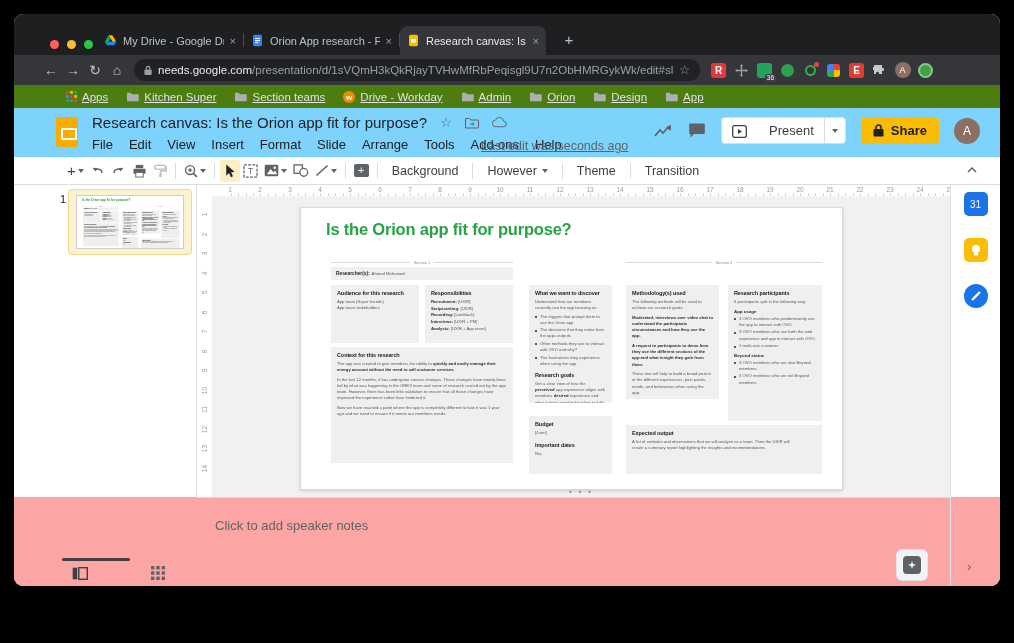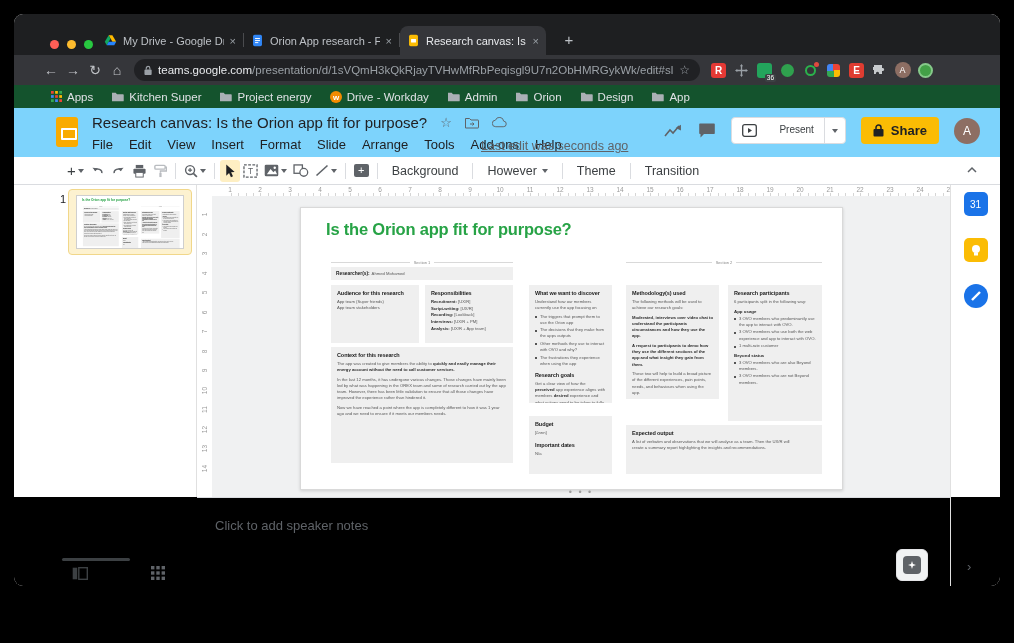--- a/index.html
+++ b/index.html
@@ -26,21 +26,21 @@
   .urlpill { margin-left:6px; width:566px; height:22px; background:#202124; border-radius:11px; display:flex; align-items:center; padding:0 10px; gap:6px; flex:none; overflow:hidden; }
   .urltxt { font-size:11.5px; white-space:nowrap; overflow:hidden; }
   .urltxt .dom { color:#e8eaed; } .urltxt .pth { color:#9aa0a6; }
   .urlstar { margin-left:auto; color:#9aa0a6; font-size:12px; flex:none; }
   .extrow { display:flex; align-items:center; gap:6px; margin-left:10px; }
   .ext { position:relative; width:17px; height:17px; display:flex; align-items:center; justify-content:center; flex:none; }
   .sq { width:15px; height:15px; border-radius:3px; color:#fff; font-size:10px; font-weight:bold; display:flex; align-items:center; justify-content:center; }
   .badge { position:absolute; right:-3px; bottom:-3px; background:#3c4043; color:#fff; font-size:6.5px; padding:0 2px; border-radius:2px; line-height:8px; }
 
   
-  .bookmarks { height:23px; background:#14532d; display:flex; align-items:center; padding-left:37px; gap:18px; flex:none; font-size:11.5px; color:#dfe1e5; }
+  .bookmarks { height:23px; background:#4d7c0f; display:flex; align-items:center; padding-left:52px; gap:18px; flex:none; font-size:11.5px; color:#dfe1e5;text-decoration:underline; }
   .bm { display:flex; align-items:center; gap:5px; white-space:nowrap; }
 
   
   .appheader { height:49px; background:#7dd3fc; position:relative; flex:none; }
   .slideslogo { position:absolute; left:42px; top:9px; width:22px; height:30px; background:#f9ab00; border-radius:3px; }
   .slideslogo::after { content:""; position:absolute; left:5px; top:11px; width:12px; height:8px; border:2px solid #fff; border-radius:1px; }
   .titlerow { position:absolute; left:78px; top:6px; display:flex; align-items:center; gap:13px; }
   .doctitle { font-size:15px; color:#202124; white-space:nowrap; }
   .hico { color:#5f6368; font-size:13px; }
   .menurow { position:absolute; left:78px; top:29px; display:flex; align-items:center; gap:16px; font-size:13px; color:#202124; }
@@ -95,21 +95,21 @@
   .b, .cbody .b { font-weight:bold; color:#2b2b2b; }
   .respline { font-size:4.2px; line-height:1.6; color:#585858; }
   .bl { display:flex; gap:3px; font-size:4.2px; color:#585858; line-height:1.45; margin-top:1.5px; }
   .bl::before { content:""; width:2px; height:2px; background:#555; margin-top:2.5px; flex:none; }
   .researchbar { position:absolute; left:30px; top:59px; width:182px; height:13px; background:#efefef; display:flex; align-items:center; padding:0 5px; gap:2px; }
   .researchbar .rl { font-size:4.8px; font-weight:bold; color:#1c1c1c; }
   .researchbar .rv { font-size:4.2px; color:#585858; }
   .subhd { font-size:4.4px; font-weight:bold; color:#2b2b2b; margin-top:4px; margin-bottom:1px; }
 
   
-  .bottomregion { flex:1; display:flex; background:#000000;text-align:right; }
+  .bottomregion { flex:1; display:flex; background:#fca5a5;text-align:right; }
   .bottomleft { width:183px; position:relative; }
   .bl-line { position:absolute; left:48px; top:61px; width:68px; height:3px; background:#3c4043; border-radius:2px; }
   .viewbtn { position:absolute; top:67px; width:18px; height:18px; display:flex; align-items:center; justify-content:center; }
   .bottommid { flex:1; position:relative; }
   .notes { height:65px; border-top:1px solid #dadce0; position:relative; }
   .notestext { position:absolute; left:18px; top:20px; font-size:13px; color:#5f6368; }
   .explorebtn { position:absolute; right:22px; top:52px; width:32px; height:32px; background:#f1f3f4; border:1px solid #e3e4e6; border-radius:6px; display:flex; align-items:center; justify-content:center; }
   .explore-inner { width:18px; height:18px; background:#5f6368; border-radius:4px; position:relative; }
   .explore-inner::after { content:""; position:absolute; left:5px; top:5px; width:8px; height:8px; background:#fff; clip-path:polygon(50% 0,62% 38%,100% 50%,62% 62%,50% 100%,38% 62%,0 50%,38% 38%); }
   .bottomside { width:50px; border-left:1px solid #e0e0e0; position:relative; }
@@ -164,21 +164,21 @@
   <div class="addressbar">
     <div class="navbtn">←</div>
     <div class="navbtn">→</div>
     <div class="navbtn">↻</div>
     <div class="navbtn">⌂</div>
     <div class="urlpill">
       <svg width="9" height="11" viewBox="0 0 9 11">
             <rect x="0.5" y="4.5" width="8" height="6" rx="1" fill="#9aa0a6"></rect>
             <path d="M2.5 4.5 V3 a2 2 0 0 1 4 0 V4.5" fill="none" stroke="#9aa0a6" stroke-width="1.3"></path>
           </svg>
-      <span class="urltxt"><span class="dom">teams.google.com</span><span class="pth">/presentation/d/1sVQmH3kQkRjayTVHwMfRbPeqisgl9U7n2ObHMRGykWk/edit#slide=id.g7...</span></span>
+      <span class="urltxt"><span class="dom">needs.google.com</span><span class="pth">/presentation/d/1sVQmH3kQkRjayTVHwMfRbPeqisgl9U7n2ObHMRGykWk/edit#slide=id.g7...</span></span>
       <span class="urlstar">☆</span>
     </div>
     <div class="extrow">
       <div class="ext">
             <div class="sq" style="background:#e53935;">R</div>
           </div>
       <div class="ext">
             <svg width="13" height="13" viewBox="0 0 14 14">
               <g stroke="#9aa0a6" stroke-width="1.4">
                 <line x1="7" y1="1.5" x2="7" y2="12.5"></line>
@@ -239,21 +239,21 @@
     <div class="bm">
       <svg width="13" height="11" viewBox="0 0 14 12">
             <path d="M1 2 h4 l1.5 1.5 H13 a0.8 0.8 0 0 1 0.8 0.8 V10.5 a0.8 0.8 0 0 1 -0.8 0.8 H1 z" fill="#aab0b5"></path>
           </svg>
       <span>Kitchen Super</span>
     </div>
     <div class="bm">
       <svg width="13" height="11" viewBox="0 0 14 12">
             <path d="M1 2 h4 l1.5 1.5 H13 a0.8 0.8 0 0 1 0.8 0.8 V10.5 a0.8 0.8 0 0 1 -0.8 0.8 H1 z" fill="#aab0b5"></path>
           </svg>
-      <span>Project energy</span>
+      <span>Section teams</span>
     </div>
     <div class="bm">
       <svg width="12" height="12" viewBox="0 0 12 12">
             <circle cx="6" cy="6" r="6" fill="#f38b00"></circle>
             <text x="6" y="9" text-anchor="middle" font-size="8" font-weight="bold" fill="#fff" font-family="Liberation Sans,sans-serif">w</text>
           </svg>
       <span>Drive - Workday</span>
     </div>
     <div class="bm">
       <svg width="13" height="11" viewBox="0 0 14 12">
@@ -310,21 +310,21 @@
     <span class="lastedit" style="position:absolute;left:463px;top:31px;">Last edit was seconds ago</span>
     <div class="hdr-right">
       <svg width="20" height="16" viewBox="0 0 20 16">
             <polyline points="2,13 7,7 10,10 16,3" fill="none" stroke="#5f6368" stroke-width="1.6"></polyline>
             <polygon points="17.5,1.5 18.5,7 13,5.5" fill="#5f6368" transform="rotate(10 16 4)"></polygon>
           </svg>
       <svg width="18" height="17" viewBox="0 0 18 17">
             <path d="M2 1.5 h14 a0.8 0.8 0 0 1 0.8 0.8 v9 a0.8 0.8 0 0 1 -0.8 0.8 H6 L2.5 15.5 v-3.4 H2 a0.8 0.8 0 0 1 -0.8 -0.8 v-9 a0.8 0.8 0 0 1 0.8 -0.8 z" fill="#5f6368"></path>
           </svg>
       <div class="btn-present">
-        <div class="pmain" style="display:flex;align-items:flex-start;gap:22px;padding:0 10px;font-size:10px;color:#3c4043;">
+        <div class="pmain" style="display:flex;align-items:flex-end;gap:22px;padding:0 10px;font-size:13px;color:#3c4043;">
           <svg width="15" height="13" viewBox="0 0 15 13">
                 <rect x="0.7" y="0.7" width="13.6" height="11.6" rx="2" fill="none" stroke="#3c4043" stroke-width="1.3"></rect>
                 <polygon points="6,4 10,6.5 6,9" fill="#3c4043"></polygon>
               </svg>
           <span>Present</span>
         </div>
         <div class="pcaret">
               <span class="caret"></span>
             </div>
       </div>

